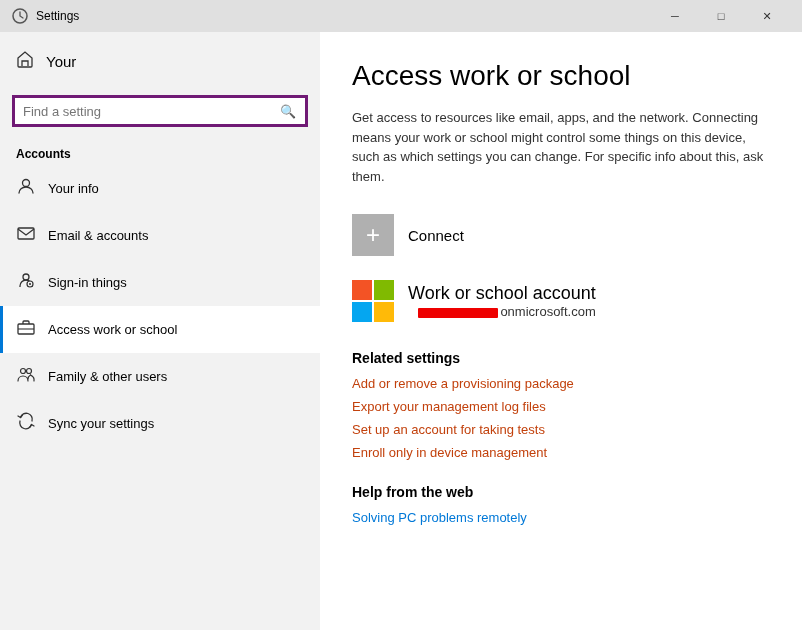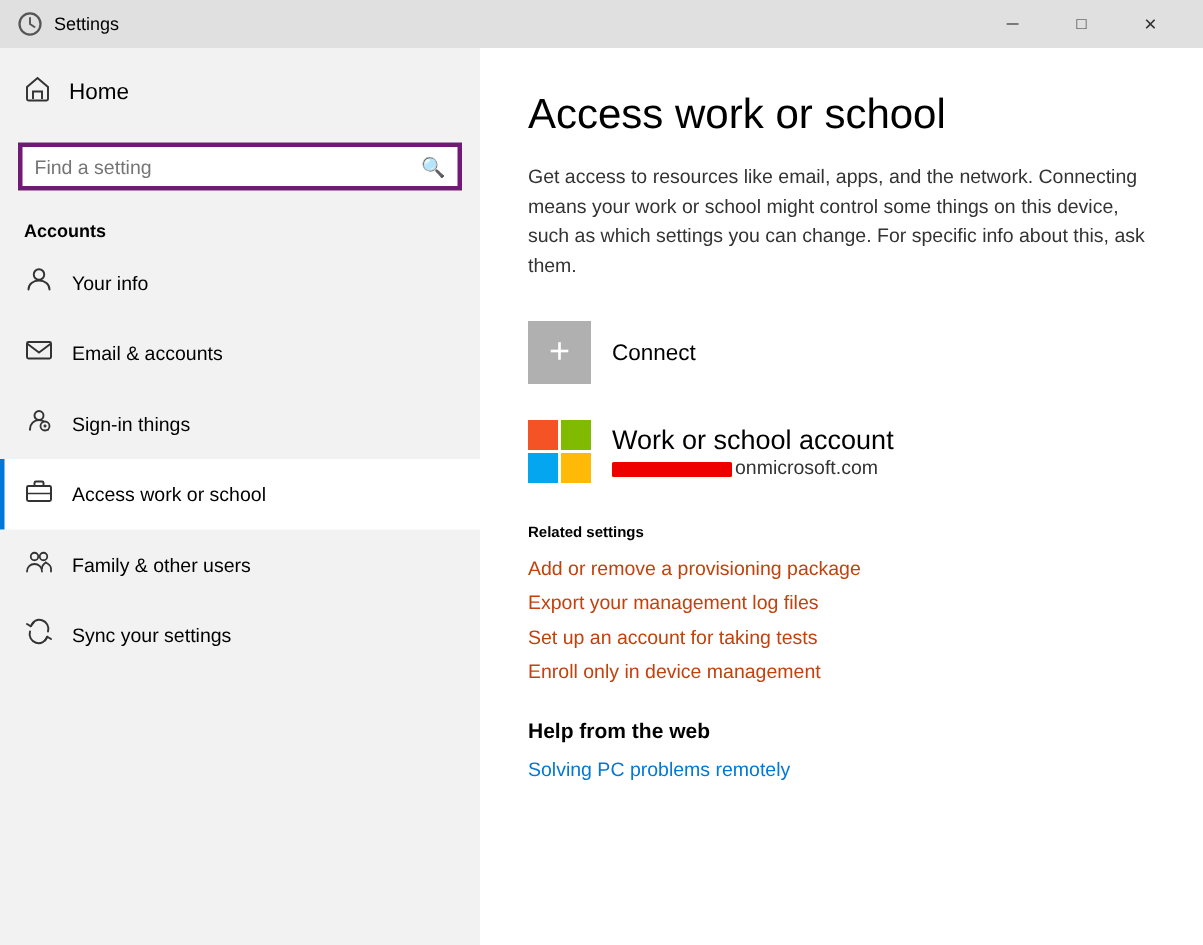--- a/index.html
+++ b/index.html
@@ -219,35 +219,36 @@
 
     .account-info {}
     .account-name {
       font-size: 18px;
       color: #000;
       font-weight: 500;
     }
     .account-email {
       font-size: 13px;
       color: #333;
+      text-align: right;
     }
     .email-redacted {
       display: inline-block;
       background: #e00; 
       color: #e00;
       height: 10px;
       width: 80px;
       vertical-align: middle;
       margin-right: 2px;
       border-radius: 1px;
     }
 
     
     .section-title {
-      font-size: 10px;
+      font-size: 14px;
       font-weight: 600;
       color: #000;
       margin-bottom: 10px;
     }
 
     .related-link {
       display: block;
       font-size: 13px;
       color: #c2410c;
       text-decoration: none;
@@ -294,21 +295,21 @@
 
   <div class="sidebar">
 
     <div class="sidebar-home">
       <span class="home-icon">
         <svg width="18" height="18" viewBox="0 0 18 18" fill="none">
           <path d="M2 8L9 2l7 6v8a1 1 0 01-1 1H3a1 1 0 01-1-1V8z" stroke="#333" stroke-width="1.3" fill="none"></path>
           <path d="M6 16v-5h6v5" stroke="#333" stroke-width="1.3" fill="none"></path>
         </svg>
       </span>
-      <span class="sidebar-home-label">Home</span>
+      <span class="sidebar-home-label">Your</span>
     </div>
 
     <div class="search-box">
       <input class="search-input" type="text" placeholder="Find a setting" style="">
       <span class="search-icon">🔍</span>
     </div>
 
     <div class="sidebar-section-title">Accounts</div>
 
     <div class="sidebar-item">

